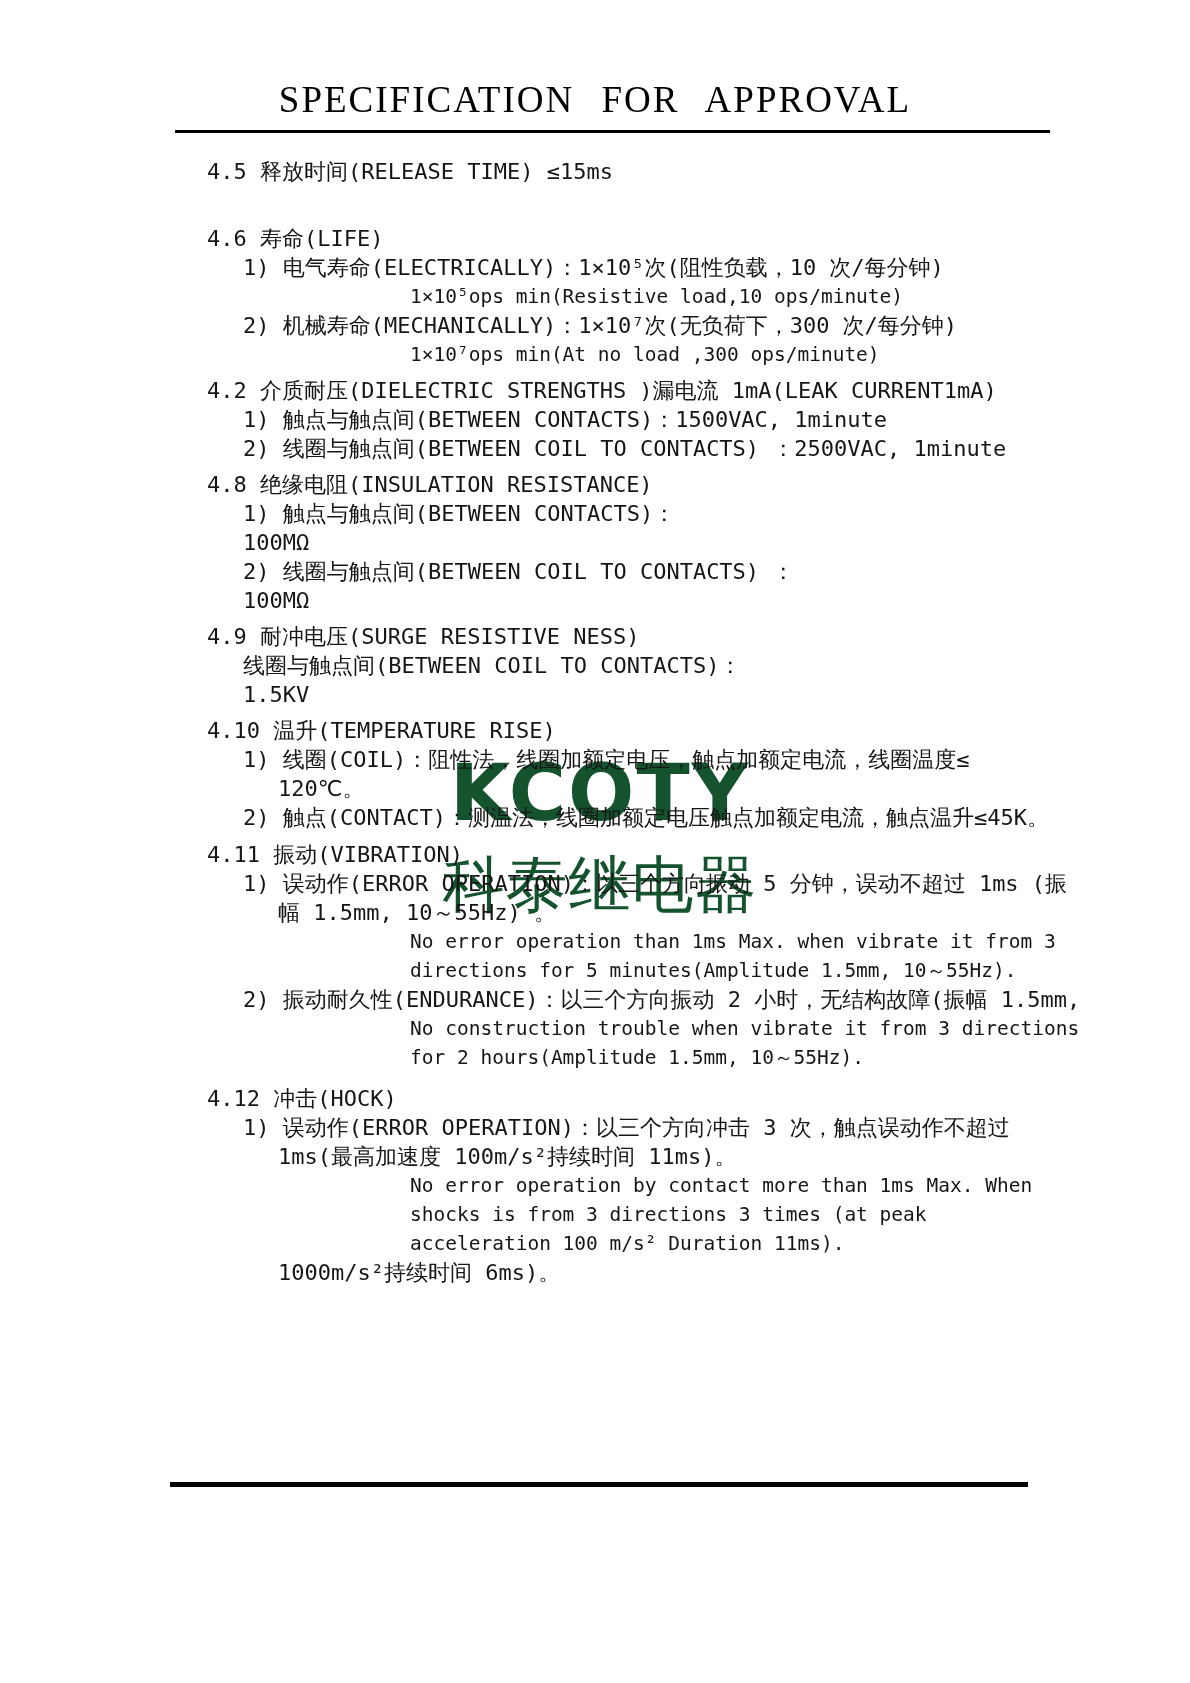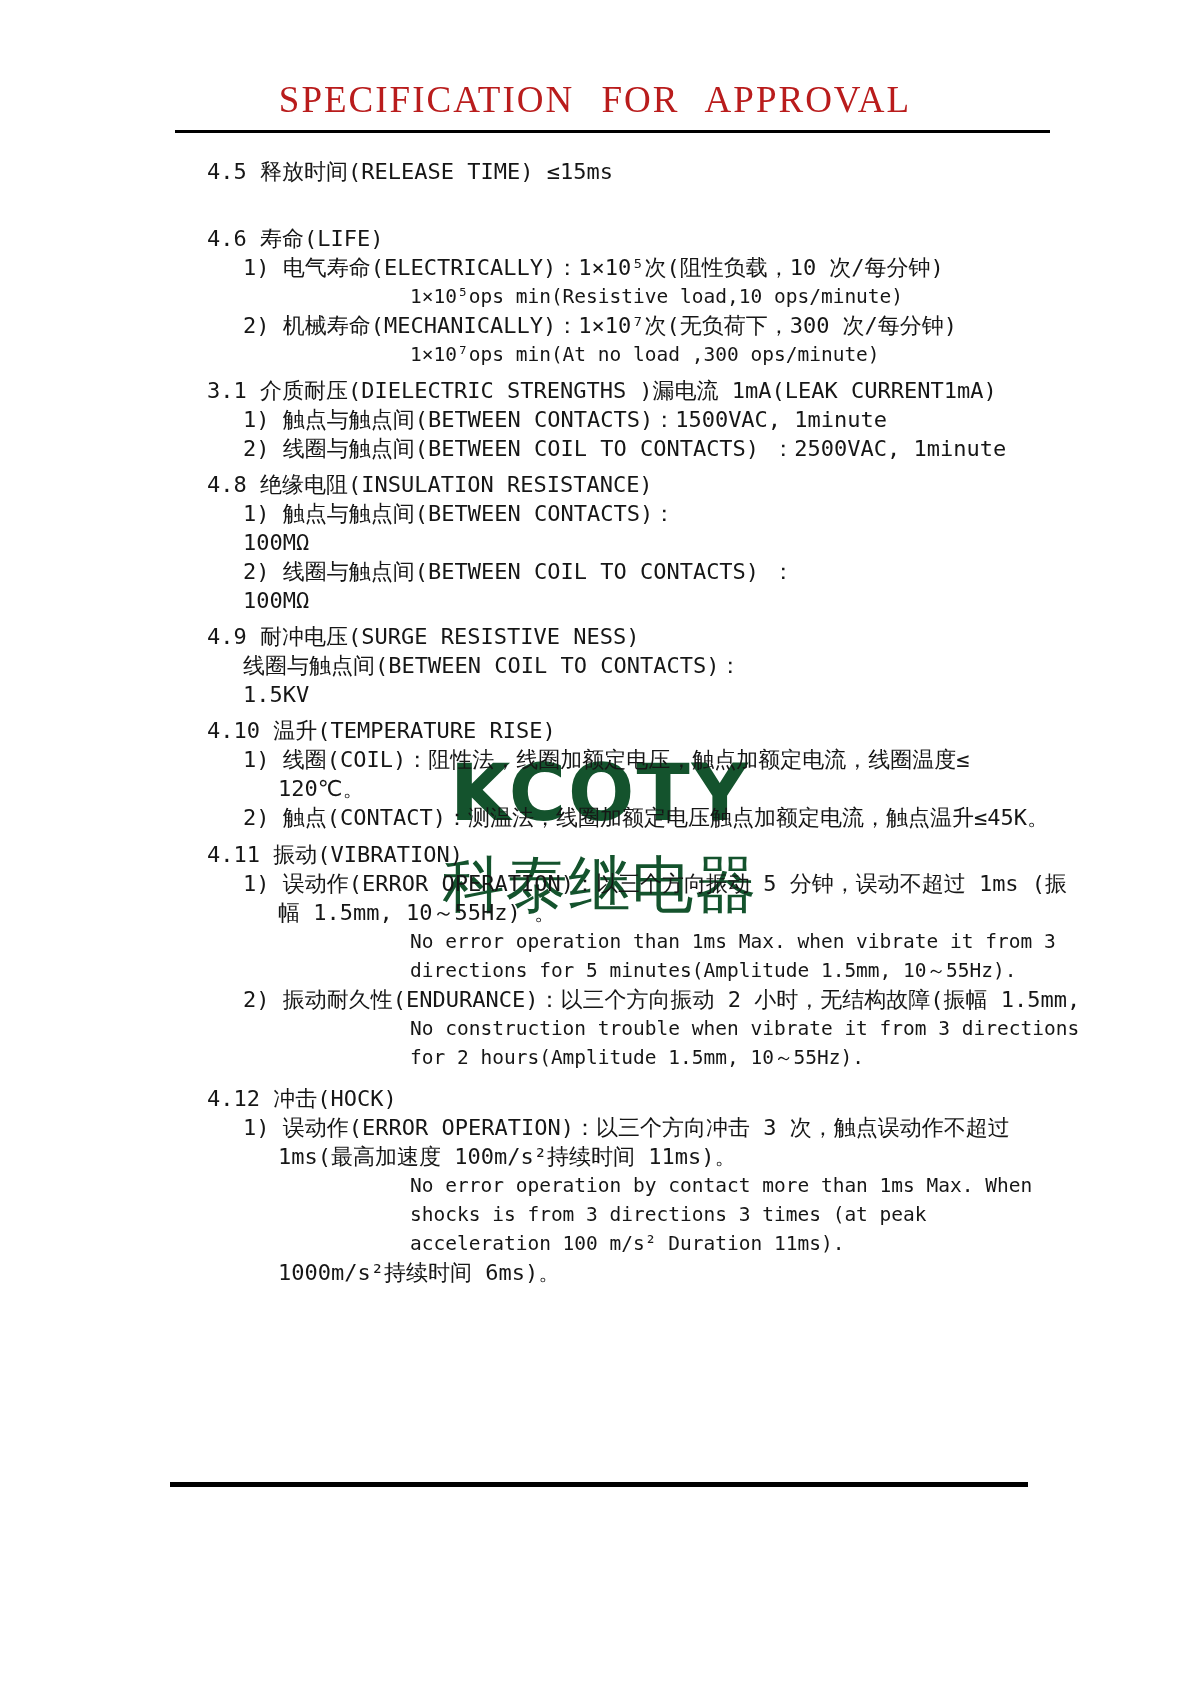--- a/index.html
+++ b/index.html
@@ -5,21 +5,21 @@
   * { margin:0; padding:0; box-sizing:border-box; }
   html,body { background:#ffffff; }
   .page {
     position:relative; width:1190px; height:1683px; background:#ffffff;
     overflow:hidden; color:#161616;
     font-family:"DejaVu Sans Mono","DejaVu Sans","Liberation Sans",sans-serif;
   }
   .doc-title {
     position:absolute; top:78px; left:0; width:100%; text-align:center;
     font-family:"Liberation Serif","DejaVu Serif",serif;
-    font-size:37px; font-weight:400; letter-spacing:2px; word-spacing:16px; color:#b91c1c;
+    font-size:37px; font-weight:400; letter-spacing:2px; word-spacing:16px; color:#000000;
   }
   .title-rule { position:absolute; top:130px; left:175px; width:875px; height:3px; background:#000; }
   .bottom-rule { position:absolute; top:1482px; left:170px; width:858px; height:5px; background:#000; }
   .watermark { position:absolute; top:754px; left:430px; width:340px; z-index:0; color:#14532d; text-align:center; user-select:none; }
   .wm-latin { font-family:"DejaVu Sans","Liberation Sans",sans-serif; font-weight:700; font-size:78px; line-height:1; letter-spacing:2px; }
   .wm-cjk   { font-weight:400; font-size:62px; line-height:1; margin-top:22px; letter-spacing:1px; }
   .doc-body { position:absolute; top:157px; left:170px; width:920px; z-index:1; }
   .line { height:29px; line-height:29px; white-space:nowrap; font-size:22px; }
   .line.section { padding-left:37px; }
   .line.item    { padding-left:73px; }
@@ -48,21 +48,21 @@
         <div class="line section">4.5 释放时间(RELEASE TIME) ≤15ms</div>
       </div>
       <div class="section-block">
         <div class="line section">4.6 寿命(LIFE)</div>
         <div class="line item">1) 电气寿命(ELECTRICALLY)：1×10⁵次(阻性负载，10 次/每分钟)</div>
         <div class="line en">1×10⁵ops min(Resistive load,10 ops/minute)</div>
         <div class="line item">2) 机械寿命(MECHANICALLY)：1×10⁷次(无负荷下，300 次/每分钟)</div>
         <div class="line en">1×10⁷ops min(At no load ,300 ops/minute)</div>
       </div>
       <div class="section-block">
-        <div class="line section">3.1 介质耐压(DIELECTRIC STRENGTHS )漏电流 1mA(LEAK CURRENT1mA)</div>
+        <div class="line section">4.2 介质耐压(DIELECTRIC STRENGTHS )漏电流 1mA(LEAK CURRENT1mA)</div>
         <div class="line item">1) 触点与触点间(BETWEEN CONTACTS)：1500VAC, 1minute</div>
         <div class="line item">2) 线圈与触点间(BETWEEN COIL TO CONTACTS) ：2500VAC, 1minute</div>
       </div>
       <div class="section-block">
         <div class="line section">4.8 绝缘电阻(INSULATION RESISTANCE)</div>
         <div class="line item">1) 触点与触点间(BETWEEN CONTACTS)：</div>
         <div class="line value">100MΩ</div>
         <div class="line item">2) 线圈与触点间(BETWEEN COIL TO CONTACTS) ：</div>
         <div class="line value">100MΩ</div>
       </div>

